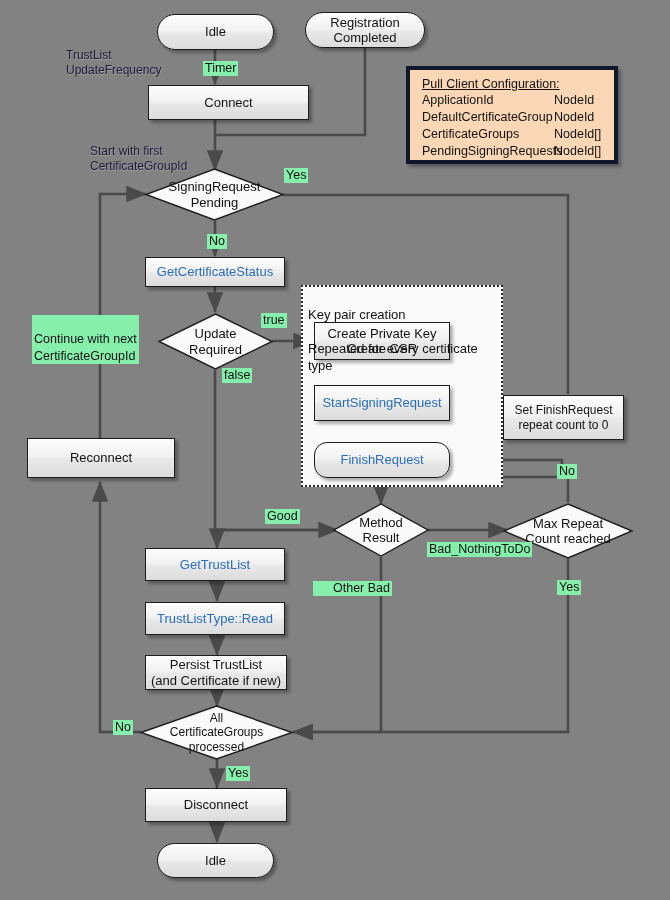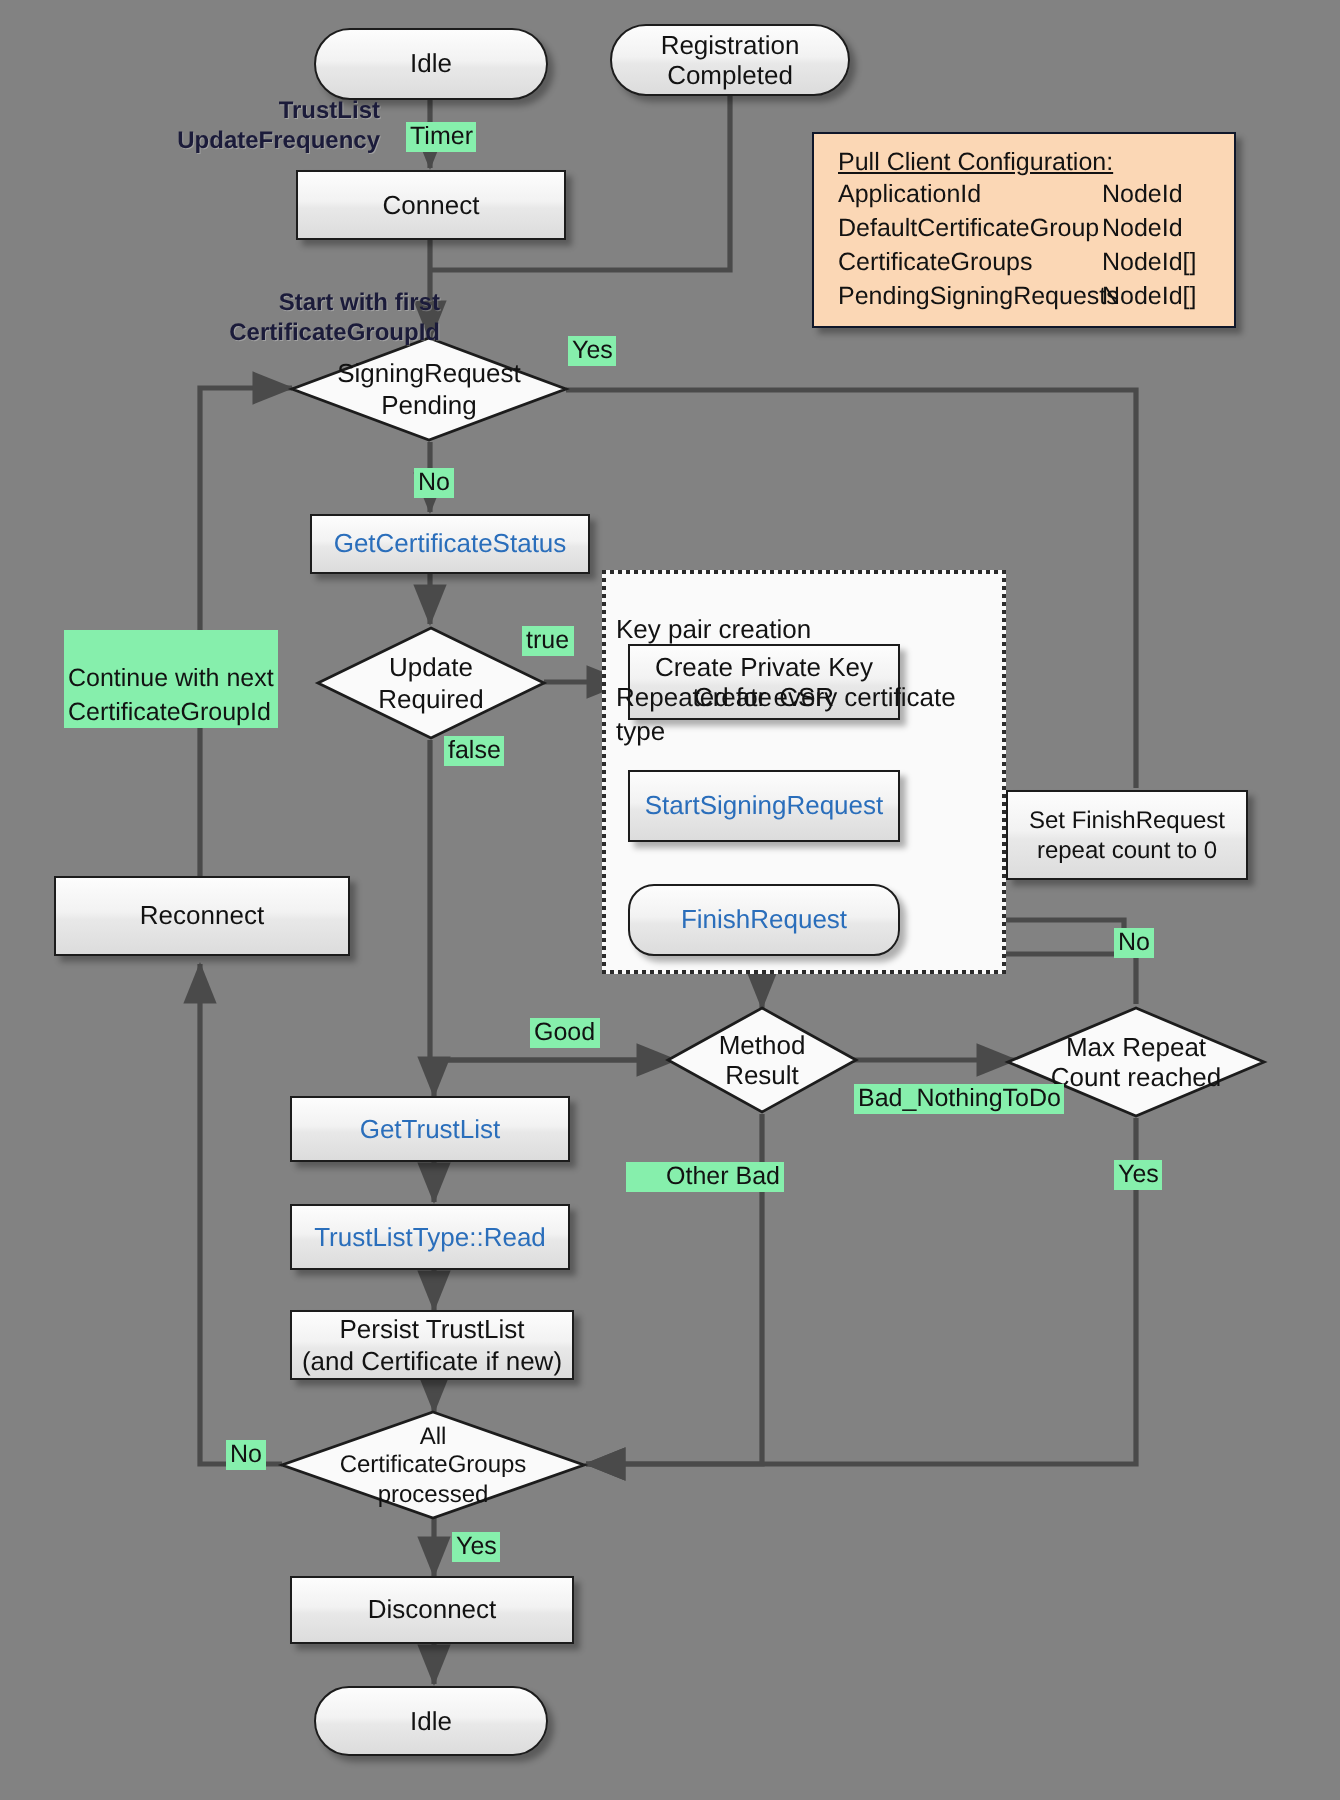--- a/index.html
+++ b/index.html
@@ -73,23 +73,23 @@
     line-height: 1.2;
     padding: 0px 2px;
     white-space: nowrap;
     z-index: 5;
   }
   
   .annot {
     position: absolute;
     color: #1b1b3a;
     font-size: 12px;
-    font-weight: bold;
+    font-weight: normal;
     line-height: 1.25;
-    text-align: right;
+    text-align: left;
     z-index: 5;
     text-shadow: 0.5px 0.5px 0 rgba(255,255,255,0.25);
   }
   
   .dotted-group {
     position: absolute;
     border: 2px dotted #2b2b2b;
     background: #fafafa;
     z-index: 2;
   }
@@ -98,21 +98,21 @@
     font-size: 13px;
     color: #121212;
     line-height: 1.3;
     z-index: 4;
     white-space: pre-line;
   }
   
   .note {
     position: absolute;
     background: #fbd7b5;
-    border: 1px solid #0f172a;
+    border: 4px solid #0f172a;
     box-shadow: 3px 3px 3px rgba(0,0,0,0.30);
     z-index: 4;
     padding: 7px 10px 8px 12px;
     box-sizing: border-box;
     font-size: 12.5px;
     color: #121212;
   }
   .note-title {
     text-decoration: underline;
     margin-bottom: 1px;
@@ -213,35 +213,35 @@
 
   <div class="node term" style="left:157px; top:14px; width:117px; height:36px;">
     <span>Idle</span>
   </div>
 
   <div class="node term" style="left:305px; top:12px; width:120px; height:36px; white-space:pre-line;">
     <span>Registration
 Completed</span>
   </div>
 
-  <div class="node proc" style="left:148px; top:85px; width:135px; height:35px;">
+  <div class="node proc" style="left:148px; top:85px; width:161px; height:35px;">
     <span>Connect</span>
   </div>
 
   <div class="diamond" style="left:145px; top:168px; width:139px; height:53px;">
     <svg width="139" height="53" viewBox="0 0 139 53">
       <polygon points="69.5,1 138,26.5 69.5,52 1,26.5" fill="#fafafa" stroke="#1c1c1c" stroke-width="1.4"></polygon>
     </svg>
     <div class="dtext" style="white-space:pre-line;">
       <span>SigningRequest
 Pending</span>
     </div>
   </div>
 
-  <div class="node proc svc" style="left:155px; top:257px; width:140px; height:30px;">
+  <div class="node proc svc" style="left:145px; top:257px; width:140px; height:30px;">
     <span>GetCertificateStatus</span>
   </div>
 
   <div class="diamond" style="left:158px; top:313px; width:115px; height:57px;">
     <svg width="115" height="57" viewBox="0 0 115 57">
       <polygon points="57.5,1 114,28.5 57.5,56 1,28.5" fill="#fafafa" stroke="#1c1c1c" stroke-width="1.4"></polygon>
     </svg>
     <div class="dtext" style="white-space:pre-line;">
       <span>Update
 Required</span>

